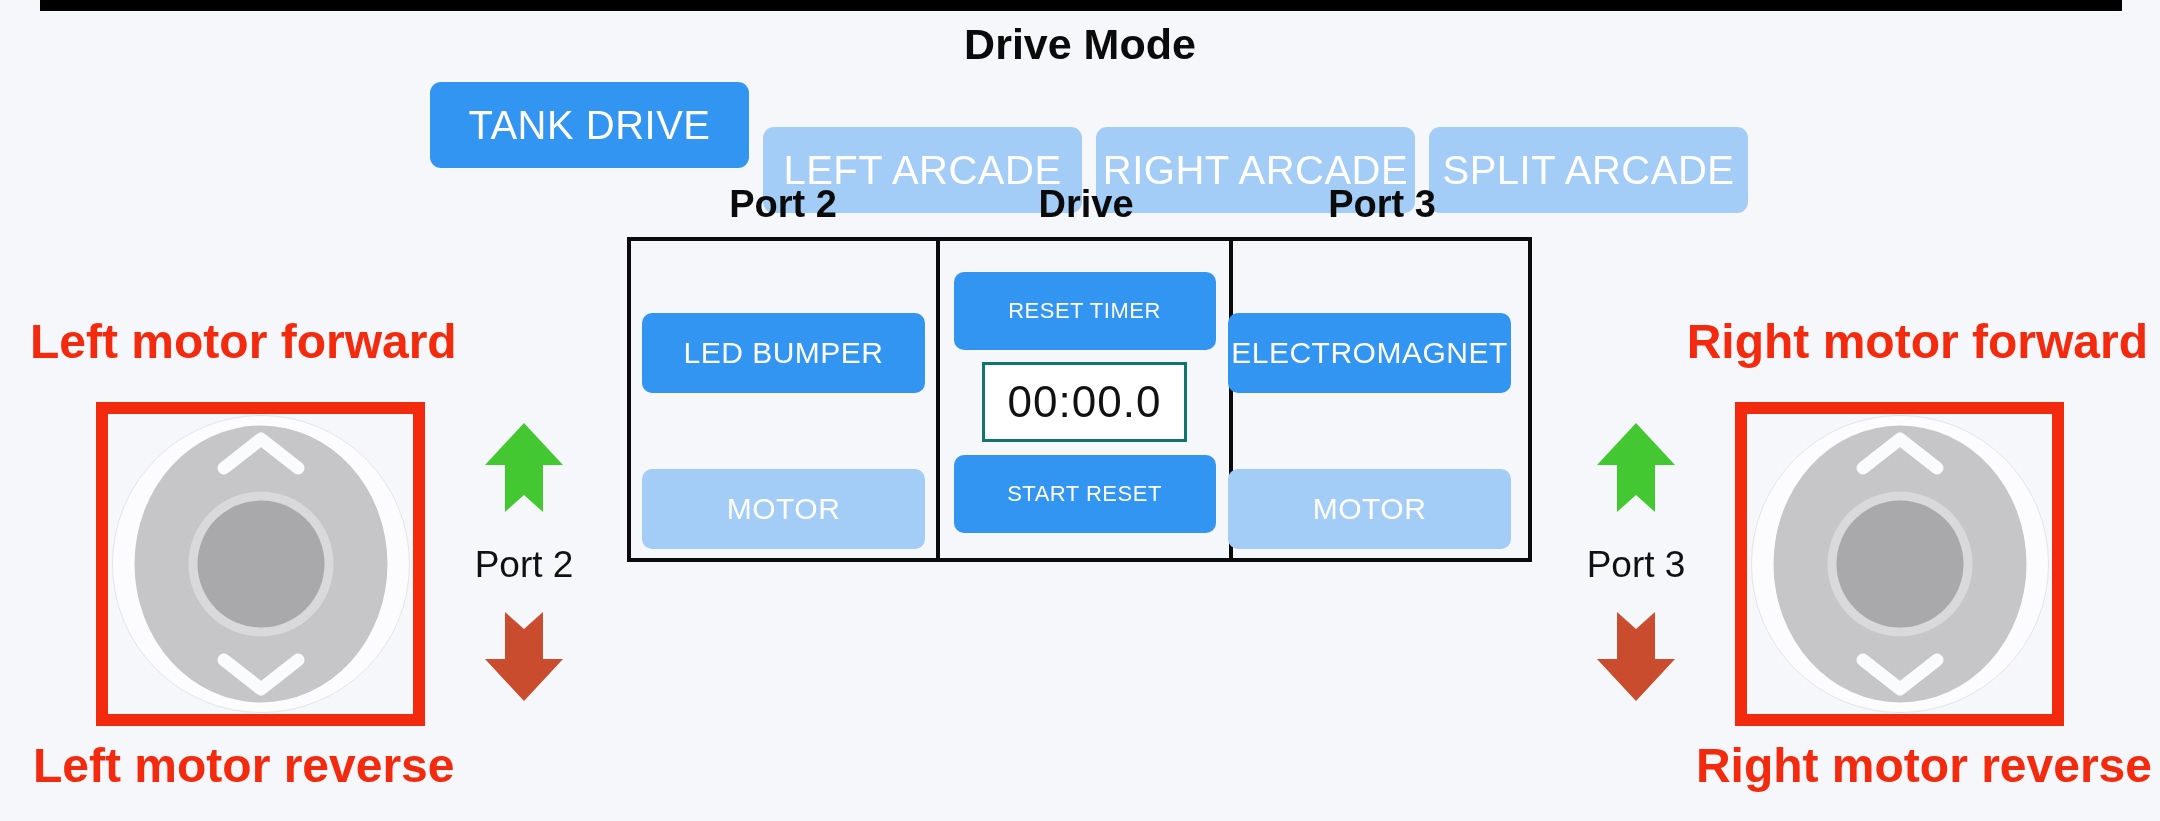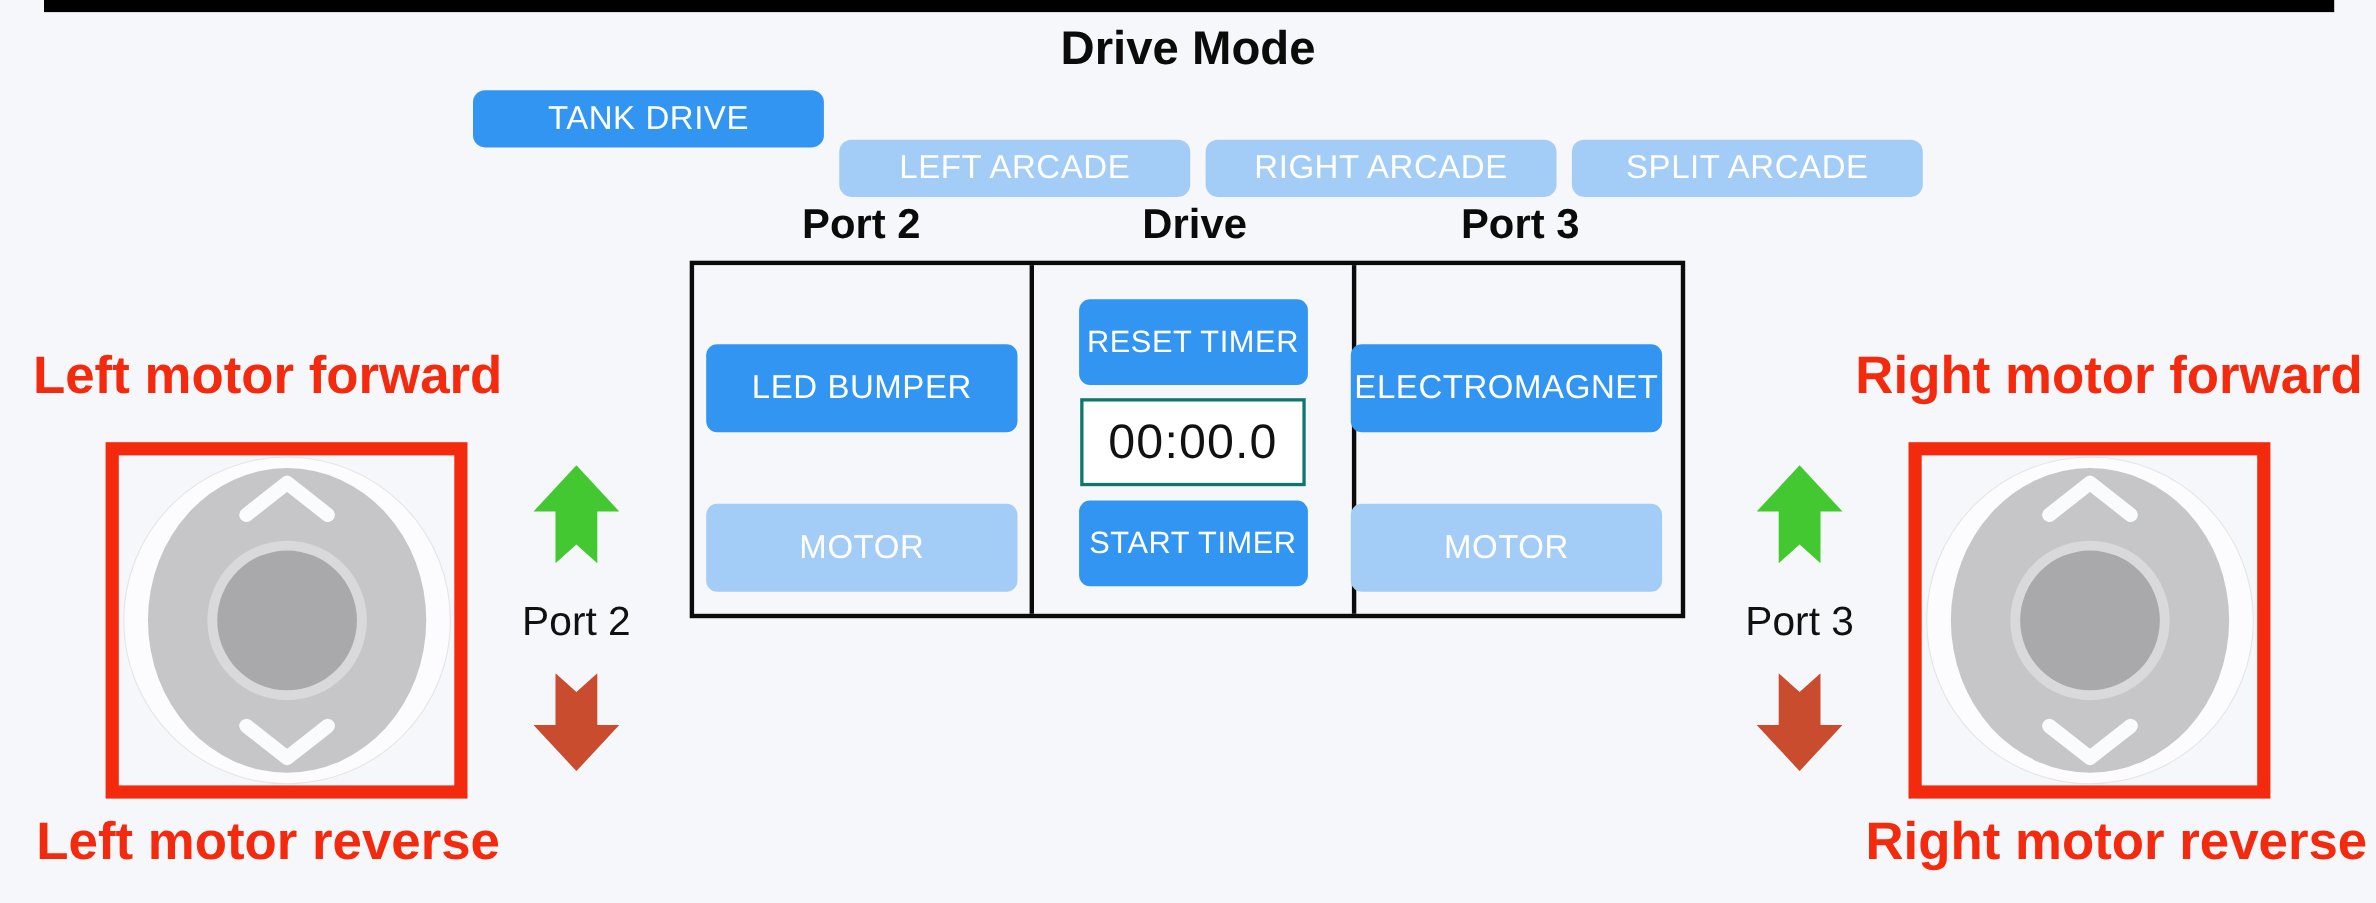--- a/index.html
+++ b/index.html
@@ -16,21 +16,21 @@
     font-size:43px; font-weight:bold; color:#0b0b0b;
   }
 
   
   .mode-row { position:absolute; left:430px; top:82px; display:flex; gap:14px; }
   .btn {
     display:flex; align-items:center; justify-content:center;
     color:var(--button-text,#fff); border-radius:11px; cursor:pointer;
     letter-spacing:0.5px; user-select:none;
   }
-  .mode-btn { width:319px; height:52px; font-size:30px; }
+  .mode-btn { width:319px; height:86px; font-size:40px; }
   .btn.active   { background:var(--accent-blue,#3295f1); }
   .btn.inactive { background:var(--inactive-blue,#a3cdf6);margin-top:45px; }
 
   
   .col-header {
     position:absolute; top:183px; transform:translateX(-50%);
     font-size:38px; font-weight:bold; color:#0b0b0b; white-space:nowrap;
   }
 
   
@@ -38,22 +38,22 @@
     position:absolute; left:627px; top:237px; width:897px; height:317px;
     border:4px solid var(--panel-border,#0b0b0b); display:flex; background:transparent;
   }
   .panel-col { display:flex; flex-direction:column; align-items:center; box-sizing:content-box; }
   .col-port2 { width:305px; padding-top:72px; }
   .col-timer { width:289px; padding-top:31px;
                border-left:4px solid var(--panel-border,#0b0b0b);
                border-right:4px solid var(--panel-border,#0b0b0b); }
   .col-port3 { width:273px; padding-top:72px; }
   .panel-btn { width:283px; height:80px; font-size:30px; border-radius:10px; }
-  .gap16 { margin-bottom:20px; }
-  .timer-btn { width:208px; height:78px; font-size:28px; border-radius:10px; }
+  .gap16 { margin-bottom:31px; }
+  .timer-btn { width:262px; height:78px; font-size:22px; border-radius:10px; }
   .timer-display {
     width:205px; height:80px; box-sizing:border-box; margin:12px 0 13px 0;
     border:3px solid #0f766e; background:#ffffff;
     display:flex; align-items:center; justify-content:center;
     font-size:44px; color:#111; letter-spacing:1px;
   }
 
   
   .motor-label {
     position:absolute; font-size:48px; font-weight:bold;
@@ -117,21 +117,21 @@
   <div class="col-header" style="left:1382px">Port 3</div>
 
   <div class="panel">
     <div class="panel-col col-port2">
       <div class="btn panel-btn active gap16">LED BUMPER</div>
       <div class="btn panel-btn inactive">MOTOR</div>
     </div>
     <div class="panel-col col-timer">
       <div class="btn timer-btn active">RESET TIMER</div>
       <div class="timer-display">00:00.0</div>
-      <div class="btn timer-btn active">START TIMER</div>
+      <div class="btn timer-btn active">START RESET</div>
     </div>
     <div class="panel-col col-port3">
       <div class="btn panel-btn active gap16">ELECTROMAGNET</div>
       <div class="btn panel-btn inactive">MOTOR</div>
     </div>
   </div>
 
   <div class="motor-label" style="left:30px; top:316px;">Left motor forward</div>
   <div class="motor-label" style="left:33px; top:740px;">Left motor reverse</div>
 

